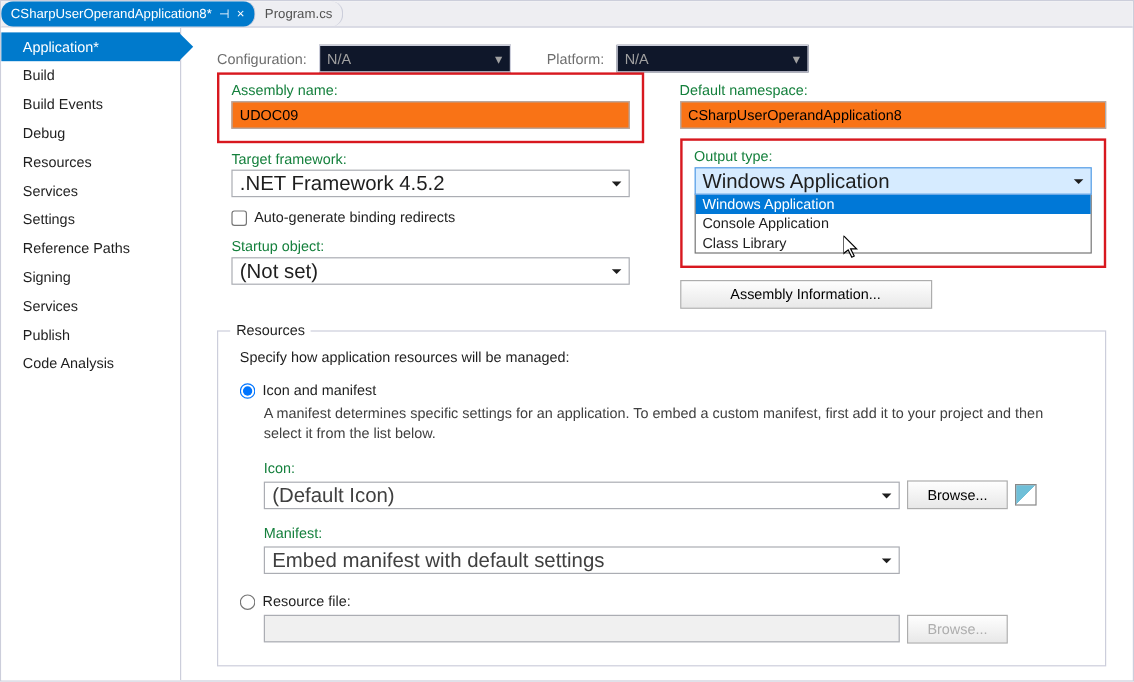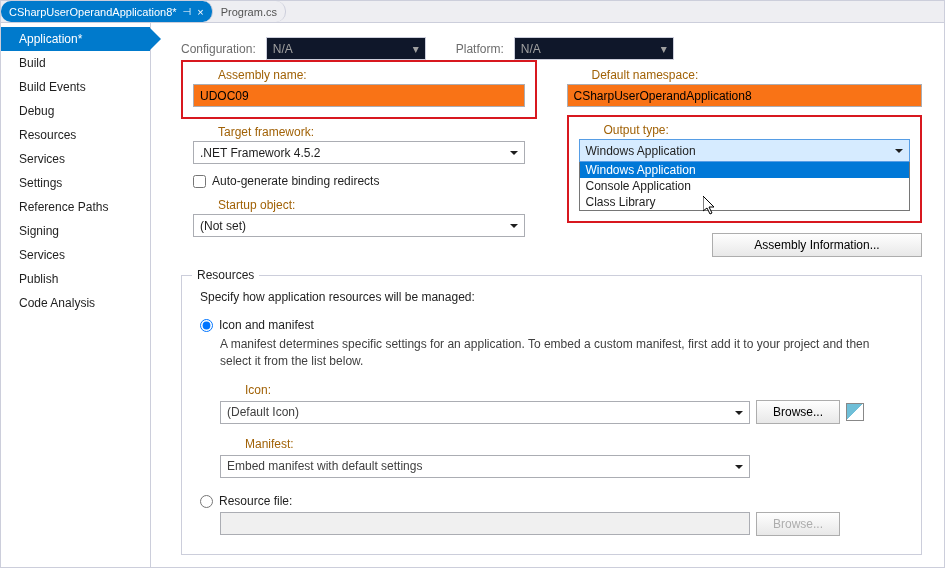--- a/index.html
+++ b/index.html
@@ -14,40 +14,40 @@
 .nav-wrap { position: relative; }
 .nav-item { padding: 5px 18px; cursor: pointer; color: #1e1e1e; font-size: 12px; position: relative; }
 .nav-item.active { background: #007acc; color: #fff; }
 .nav-item.active::after { content: ""; position: absolute; right: -11px; top: 0; width: 0; height: 0; border-top: 12px solid transparent; border-bottom: 12px solid transparent; border-left: 12px solid #007acc; }
 .content { flex: 1; padding: 14px 22px 14px 30px; overflow-y: auto; position: relative; }
 .config-row { display: flex; align-items: center; gap: 10px; color: #6d6d6d; }
 .config-row label { font-size: 12px; }
 .sel-inline { width: 160px; height: 23px; border: 1px solid #cccedb; padding: 0 6px; background: #0f172a; color: #a0a0a0; font-size: 12px; display: flex; align-items: center; justify-content: space-between; }
 .grid2 { display: flex; gap: 30px; }
 .col { flex: 1; }
-.field-label { font-size: 12px; margin-bottom: 2px; color: #a16207; margin-left: 25px; }
+.field-label { font-size: 12px; margin-bottom: 2px; color: #15803d; }
 .txt { width: 100%; height: 23px; border: 1px solid #abadb3; padding: 0 6px; font-size: 12px; background: #f97316; font-family: inherit; }
 .txt.ro { color: #6d6d6d; background: #f0f0f0; }
-.sel { width: 100%; height: 23px; border: 1px solid #abadb3; padding: 0 20px 0 6px; font-size: 12px; background: #fff; display: flex; align-items: center; position: relative; cursor: pointer; }
+.sel { width: 100%; height: 23px; border: 1px solid #abadb3; padding: 0 20px 0 6px; font-size: 17px; background: #fff; display: flex; align-items: center; position: relative; cursor: pointer; }
 .sel::after { content: ""; position: absolute; right: 6px; top: 9px; border-left: 4px solid transparent; border-right: 4px solid transparent; border-top: 4px solid #1e1e1e; }
 .red-box { border: 2px solid #d8181f; padding: 6px 10px 10px 10px; margin-bottom: -2px; }
 .check-row { display: flex; align-items: center; gap: 6px; margin-top: 10px; font-size: 12px; }
 .btn { height: 24px; border: 1px solid #adadad; background: linear-gradient(#fefefe,#e8e8e8); padding: 0 16px; font-size: 12px; cursor: pointer; font-family: inherit; }
 .btn:disabled { color: #adadad; cursor: default; }
 .fieldset { border: 1px solid #cccedb; margin-top: 18px; padding: 14px 18px 18px 18px; position: relative; }
 .legend { position: absolute; top: -8px; left: 10px; background: #fff; padding: 0 5px; font-size: 12px; }
 .radio-row { display: flex; align-items: center; gap: 6px; font-size: 12px; }
 .indent { margin-left: 20px; margin-top: 4px; font-size: 12px; color: #404040; max-width: 720px; line-height: 1.4;}
 .dropdown-list { position: absolute; top: 159px; left: 50%; width: 326px; background: #fff; border: 1px solid #767676; z-index: 50; font-size: 12px; }
 .dd-item { padding: 1px 6px; cursor: pointer; }
 .dd-item.hl { background: #0078d7; color: #fff; }
 .cursor { position: absolute; left: calc(50% + 155px); top: 173px; z-index: 60; pointer-events: none; }
 .cursor svg { width: 14px; height: 20px; }
 fieldset.red-out { border: 2px solid #d8181f; padding: 6px 10px 10px 10px; position: relative; margin-bottom: 8px; }
-.assem-row { display: flex; justify-content: flex-end; margin-top: 10px; }
+.assem-row { display: flex; margin-top: 10px; }
 </style>
 </head>
 <body>
 
 <div class="tabs">
   <div class="tab active">
     <span>CSharpUserOperandApplication8*</span>
     <span class="pin">⊣</span>
     <span class="close-x">×</span>
   </div>

